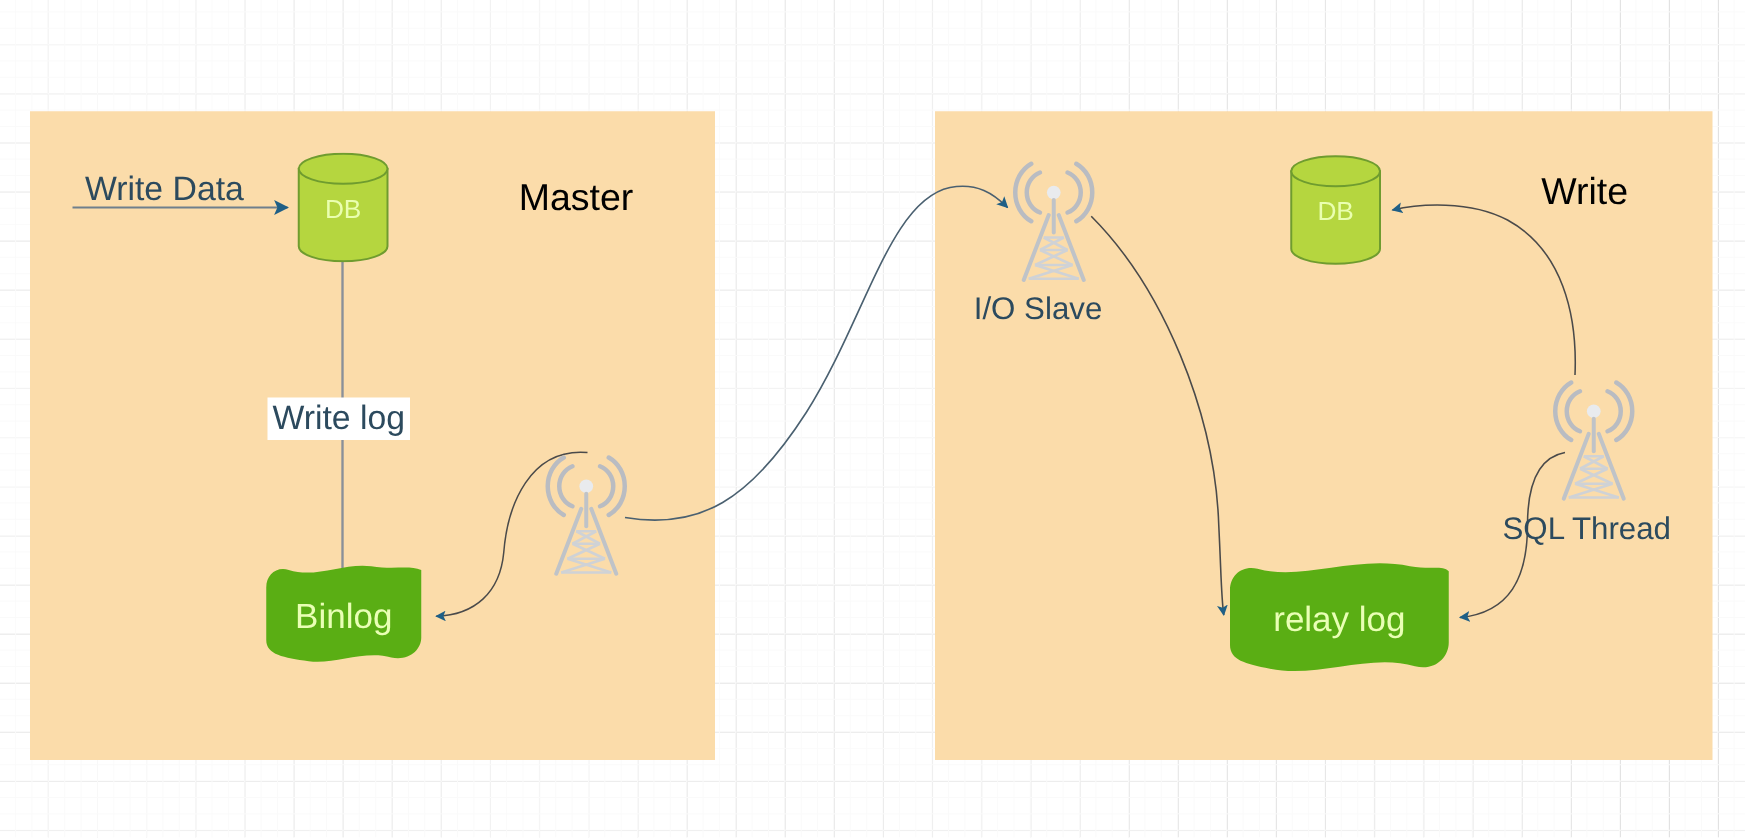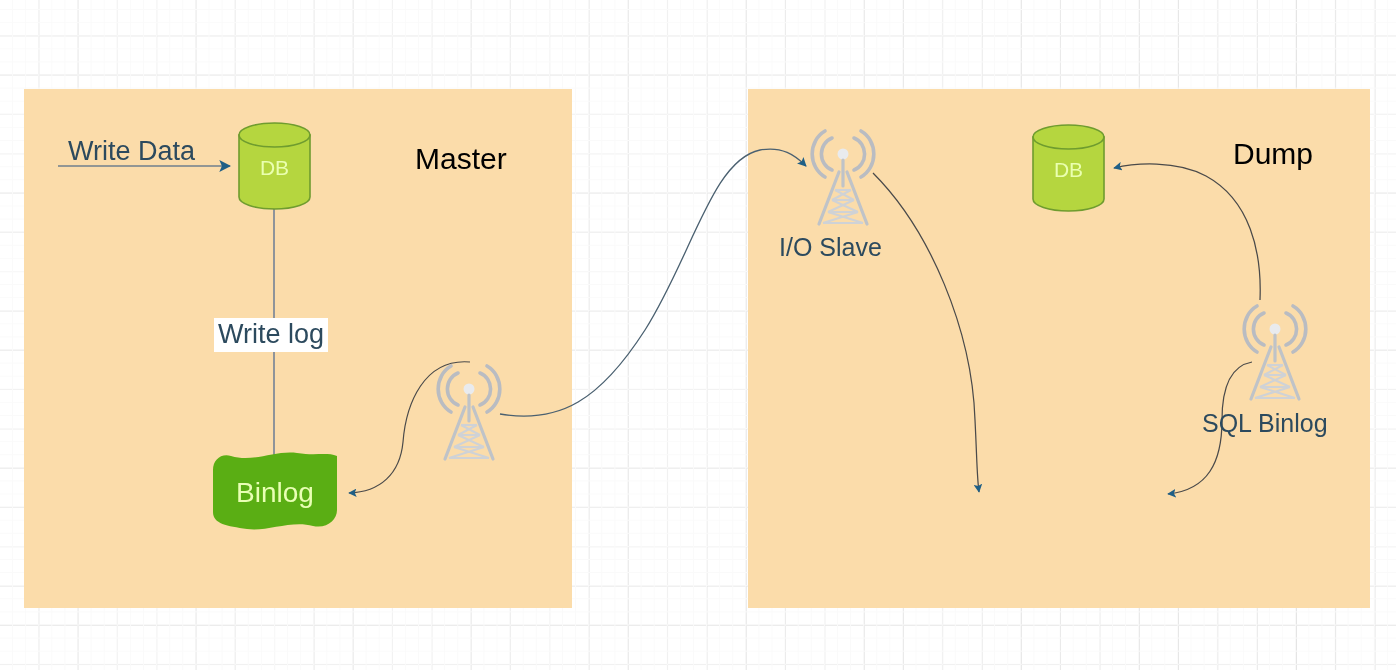--- a/index.html
+++ b/index.html
@@ -159,20 +159,34 @@
                C 106,6 118,2 128,6
                L 128,60
                C 128,70 118,79 104,76
                C 82,70 58,82 38,79
                C 18,76 4,74 4,62
                Z" fill="#5aae14"></path>
     </svg>
     <div class="flag-label" style="top:27px;">Binlog</div>
   </div>
 
+  <div class="flag" style="left:980px; top:448px; width:183px; height:92px;">
+    <svg width="183" height="92" viewBox="0 0 183 92">
+      <path d="M 4,24
+               C 4,12 14,4 26,7
+               C 62,17 104,-4 148,5
+               C 164,8 174,4 179,9
+               L 179,66
+               C 179,78 168,89 152,85
+               C 116,74 74,95 36,87
+               C 16,83 4,80 4,68
+               Z" fill="#5aae14"></path>
+    </svg>
+    <div class="flag-label" style="top:32px;">relay log</div>
+  </div>
 
   <div class="tower" style="left:432px; top:355px; width:74px; height:110px;">
     <svg width="74" height="110" viewBox="0 0 74 110">
       <g fill="none" stroke="#b9bcc2" stroke-width="3.6" stroke-linecap="round">
         <path d="M 26,18 A 16,17 0 0 0 26,50"></path>
         <path d="M 19,11 A 24,26 0 0 0 19,57"></path>
         <path d="M 48,18 A 16,17 0 0 1 48,50"></path>
         <path d="M 55,11 A 24,26 0 0 1 55,57"></path>
       </g>
       <circle cx="37" cy="34" r="5.5" fill="#e9ebee"></circle>
@@ -244,20 +258,20 @@
       </g>
     </svg>
   </div>
 
   <div class="node-label" style="left:56px; top:138px; font-size:27px;margin-left:12px;">Write Data</div>
 
   <div class="boxed-label" style="left:214px; top:318px;">Write log</div>
 
   <div class="panel-title" style="left:415px; top:144px;">Master</div>
 
-  <div class="panel-title" style="left:1233px; top:139px;">Dump</div>
+  <div class="panel-title" style="left:1233px; top:139px;">Write</div>
 
 
   <div class="node-label" style="left:779px; top:235px; font-size:25px;">I/O Slave</div>
 
-  <div class="node-label" style="left:1202px; top:411px; font-size:25px;">SQL Binlog</div>
+  <div class="node-label" style="left:1202px; top:411px; font-size:25px;">SQL Thread</div>
 
 </div>
 
 </body></html>

